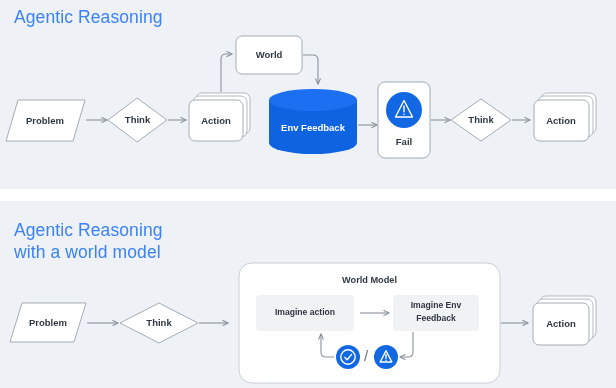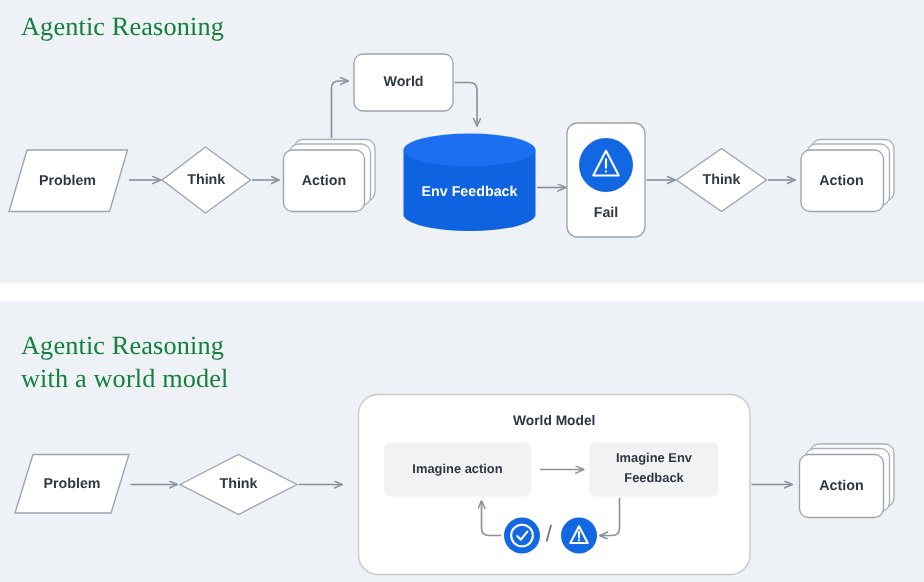--- a/index.html
+++ b/index.html
@@ -32,27 +32,26 @@
     position: absolute;
     left: 0;
     top: 189px;
     width: 616px;
     height: 12px;
     background: #ffffff;
   }
 
   .panel-title {
     position: absolute;
-    color: #15803d;
+    color: #3b82f6;
     font-size: 17.5px;
     font-weight: 400;
     letter-spacing: 0.1px;
     line-height: 22px;
     white-space: pre-line;
-    font-family: Liberation Serif, serif;
   }
   #title-top    { left: 14px; top: 6px; }
   #title-bottom { left: 14px; top: 219px; }
 
   svg.stage {
     position: absolute;
     left: 0;
     top: 0;
     width: 616px;
     height: 388px;

